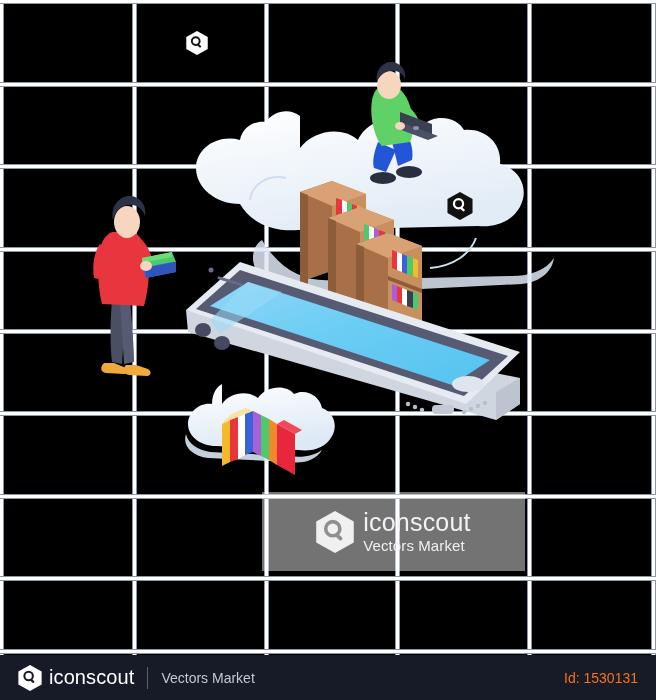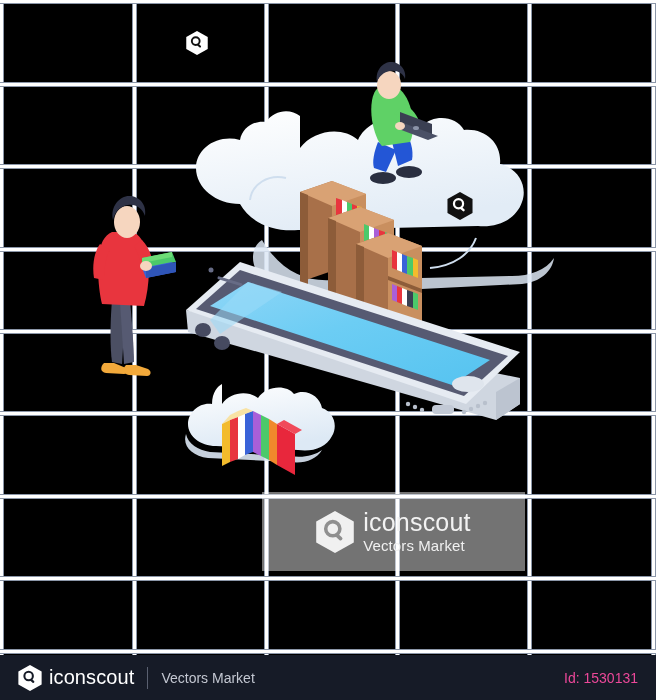--- a/index.html
+++ b/index.html
@@ -40,21 +40,21 @@
 
   
   #footer {
     position:absolute; left:0; bottom:0; width:656px; height:45px;
     background:#161b27; display:flex; align-items:center; padding:0 18px;
   }
   #footer .f-mark { width:24px; height:26px; flex:none; }
   #footer .f-name { font-size:20px; color:#ffffff; margin-left:7px; letter-spacing:.1px; }
   #footer .f-div  { width:1px; height:22px; background:#5a6070; margin:0 13px; }
   #footer .f-sub  { font-size:14px; color:#c3c7d1; }
-  #footer .f-id   { margin-left:auto; font-size:14px; color:#ec4899; }
+  #footer .f-id   { margin-left:auto; font-size:14px; color:#f97316; }
 </style>
 </head>
 <body>
 
 <div id="root">
 
   <div id="canvas">
 
     <div class="gline v" style="left:0px"></div>
     <div class="gline v" style="left:133px"></div>

